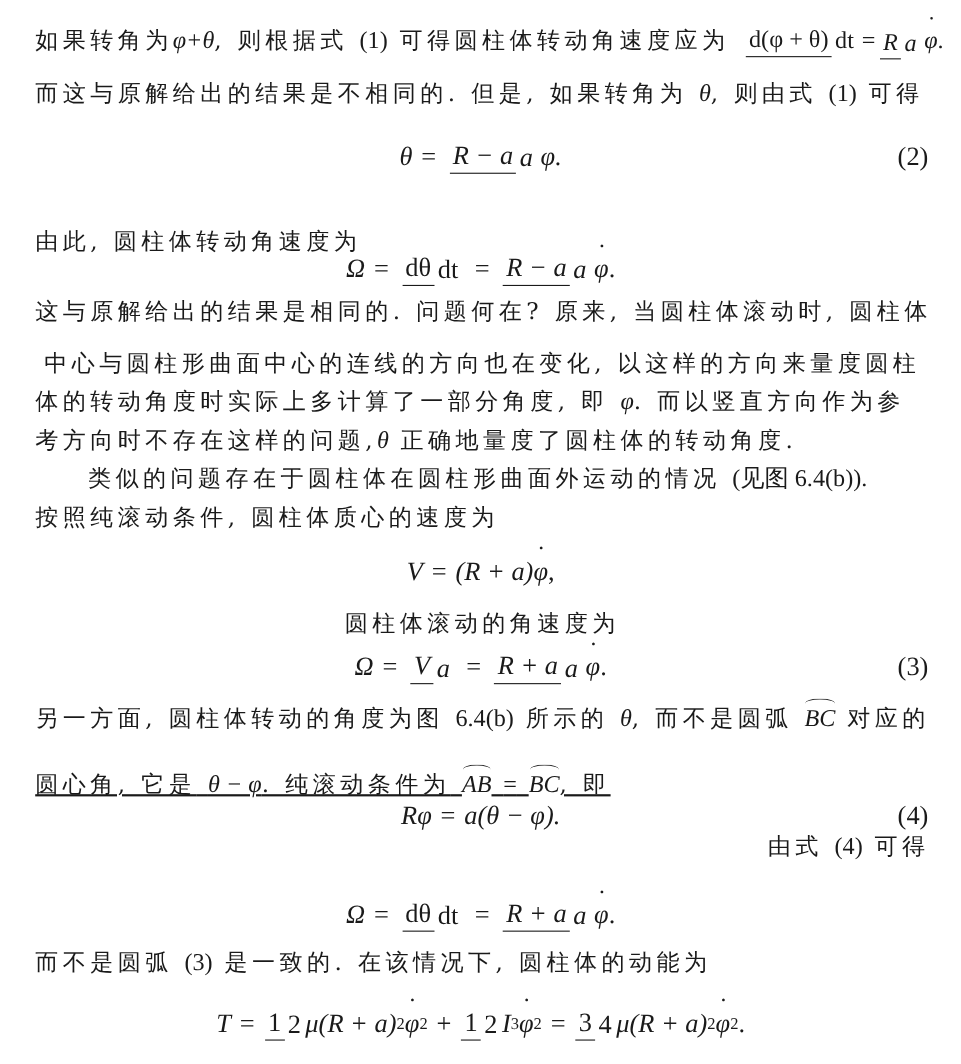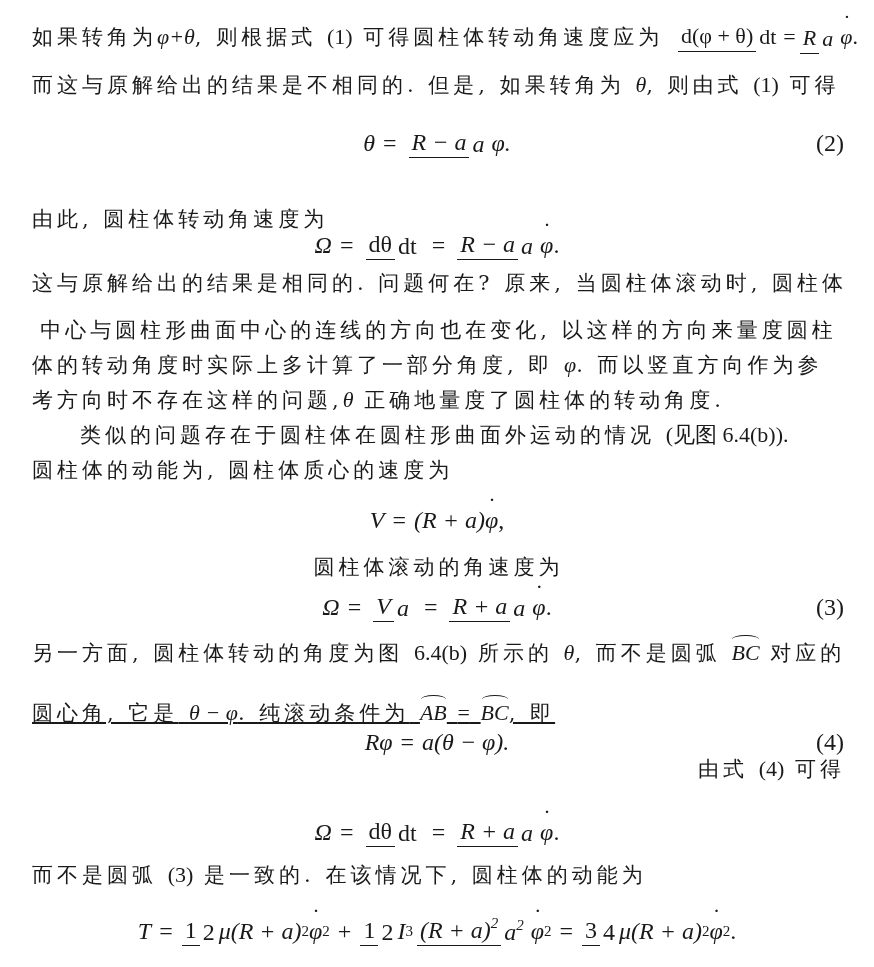--- a/index.html
+++ b/index.html
@@ -111,21 +111,21 @@
 <div class="line" style="top:385px;">
   <span>考方向时不存在这样的问题,</span><span class="m">θ</span>
   <span>正确地量度了圆柱体的转动角度.</span>
 </div>
 
 <div class="line indent" style="top:420px;">
   <span>类似的问题存在于圆柱体在圆柱形曲面外运动的情况</span>
   <span class="r">(见图 6.4(b)).</span>
 </div>
 <div class="line" style="top:455px;">
-  <span>圆柱体的动能为, 圆柱体质心的速度为</span>
+  <span>按照纯滚动条件, 圆柱体质心的速度为</span>
 </div>
 
 <div class="eq" style="top:500px; height:40px;">
   <span class="i">V</span>
   <span class="op">=</span>
   <span class="i">(R + a)</span>
     <span class="i dot">φ</span>
     <span>,</span>
 </div>
 
@@ -212,24 +212,20 @@
     <sup>2</sup>
     <span class="i dot">φ</span>
     <sup>2</sup>
   <span class="op">+</span>
   <span class="frac" style="margin:0 1px;">
     <span class="num">1</span>
     <span class="den">2</span>
   </span>
     <span class="i">I</span>
     <sub>3</sub>
-  <span class="frac">
-    <span class="num i"><span>(R + a)</span><sup>2</sup></span>
-    <span class="den i"><span>a</span><sup>2</sup></span>
-  </span>
     <span class="i dot">φ</span>
     <sup>2</sup>
   <span class="op">=</span>
   <span class="frac" style="margin:0 1px;">
     <span class="num">3</span>
     <span class="den">4</span>
   </span>
     <span class="i">μ(R + a)</span>
     <sup>2</sup>
     <span class="i dot">φ</span>

